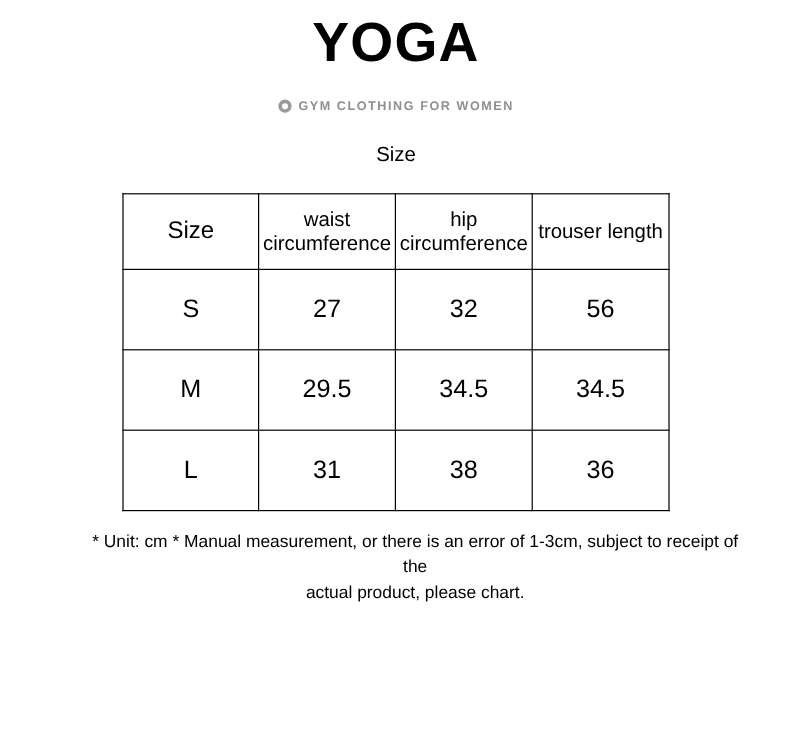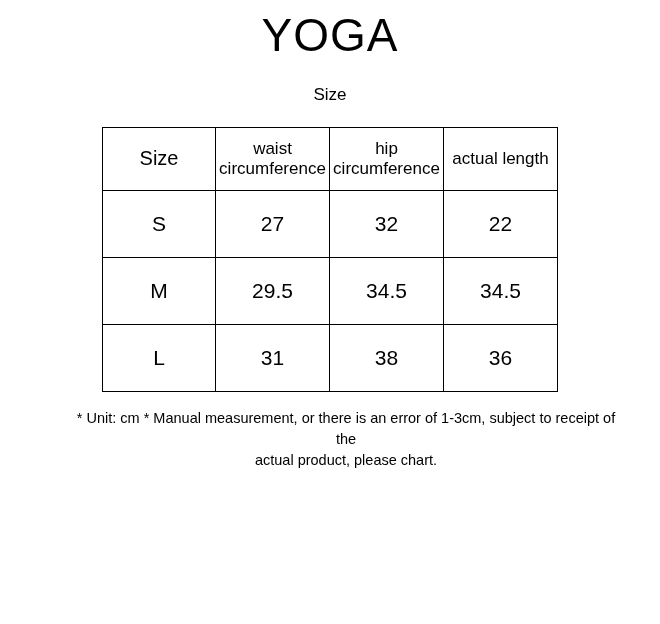--- a/index.html
+++ b/index.html
@@ -18,21 +18,21 @@
   .page {
     width: 660px;
     height: 624px;
     display: flex;
     flex-direction: column;
     align-items: center;
     box-sizing: border-box;
   }
   .title-main {
     font-size: 46px;
-    font-weight: normal;
+    font-weight: bold;
     letter-spacing: 1px;
     margin-top: 10px;
     line-height: 1.1;
     text-align: center;
   }
   .title-sub {
     font-size: 33px;
     font-weight: normal;
     margin-top: 14px;
     text-align: center;
@@ -118,42 +118,46 @@
   }
 </style>
 </head>
 <body>
 
 <div class="page">
 
   <div class="title-main">YOGA</div>
 
 
+  <div class="tagline-row">
+    <span class="tagline-icon"></span>
+    <span class="tagline-text">GYM CLOTHING FOR WOMEN</span>
+  </div>
 
   <div class="size-caption">Size</div>
 
   <table class="size-table">
     <colgroup>
       <col class="c1">
         <col class="c2">
         <col class="c3">
         <col class="c4">
     </colgroup>
     <tbody>
       <tr class="header-row">
         <td class="col-size">Size</td>
         <td>waist circumference</td>
         <td>hip circumference</td>
-        <td>actual length</td>
+        <td>trouser length</td>
       </tr>
       <tr class="body-row">
         <td>S</td>
         <td>27</td>
         <td>32</td>
-        <td>22</td>
+        <td>56</td>
       </tr>
       <tr class="body-row">
         <td>M</td>
         <td>29.5</td>
         <td>34.5</td>
         <td>34.5</td>
       </tr>
       <tr class="body-row">
         <td>L</td>
         <td>31</td>

